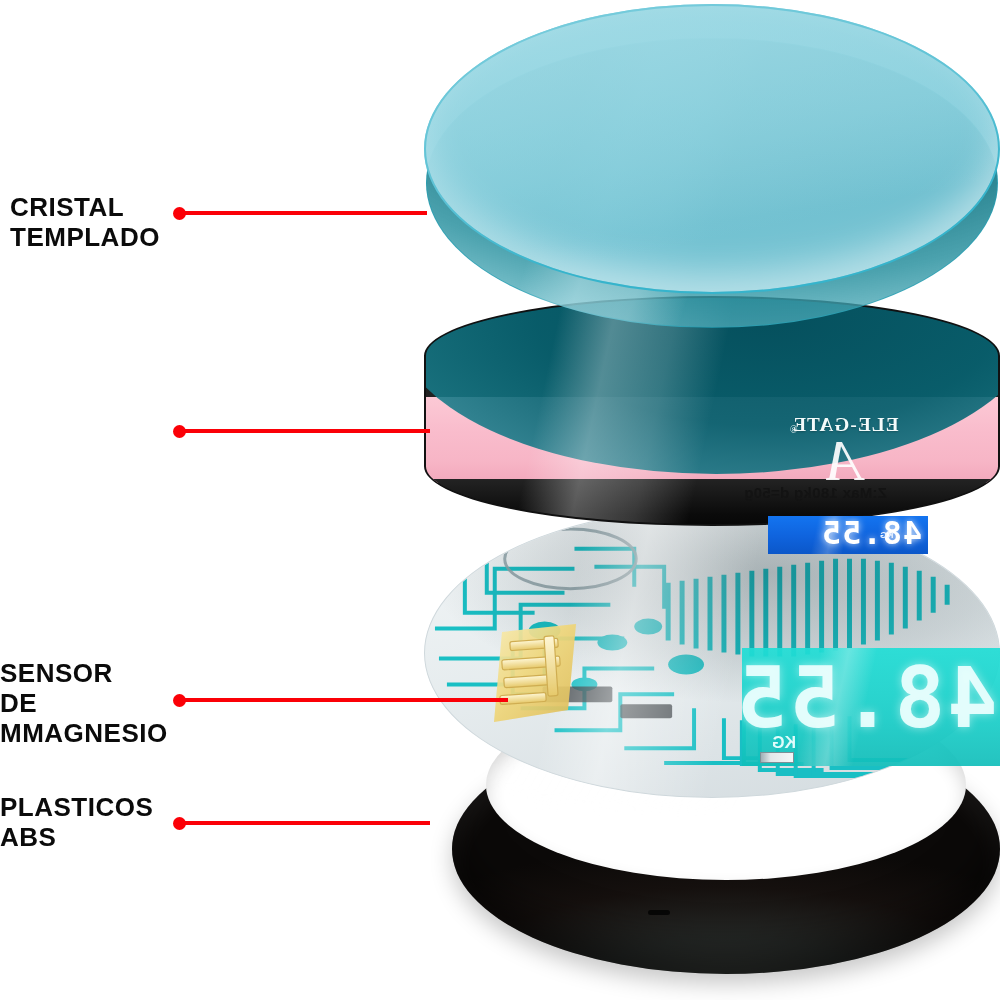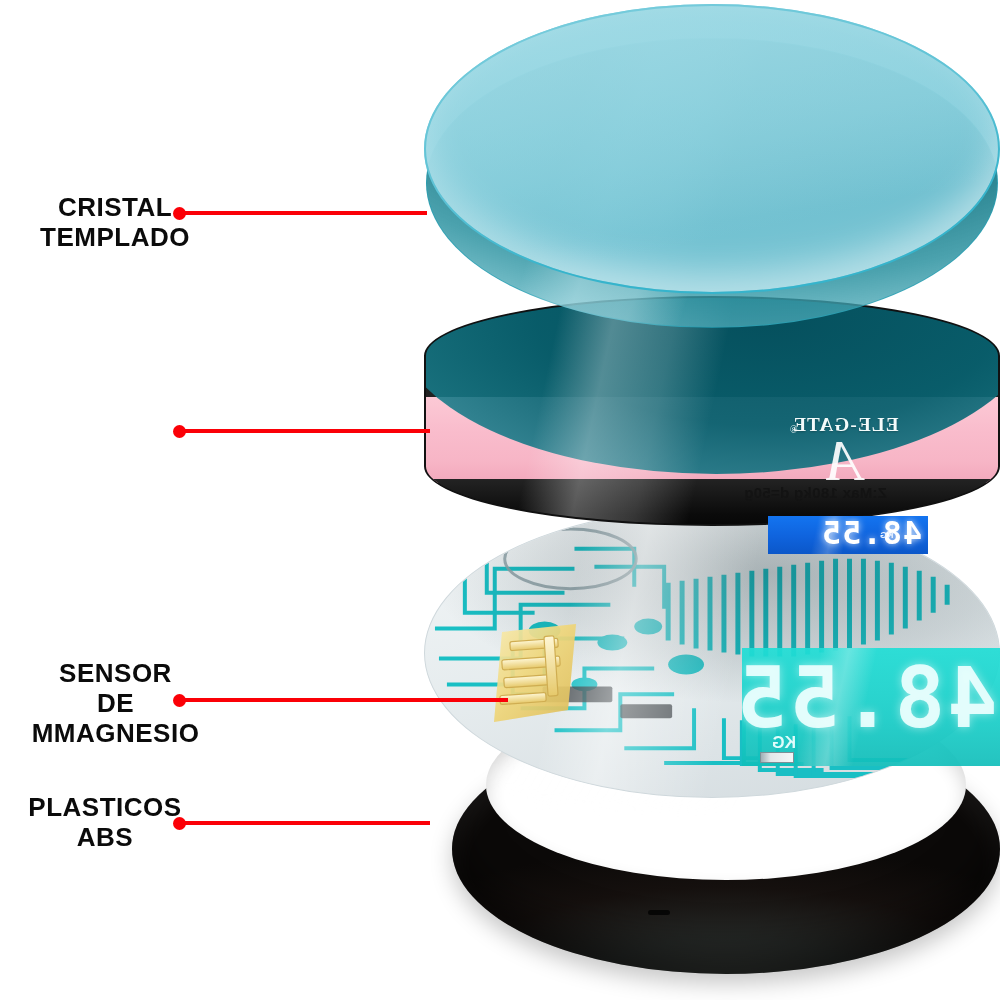--- a/index.html
+++ b/index.html
@@ -13,27 +13,26 @@
   #stage { position:absolute; inset:0; width:1000px; height:1000px; }
 
   
   .callout-label {
     position:absolute;
     color:#0b0b0b;
     font-weight:900;
     font-size:26px;
     line-height:1.16;
     letter-spacing:0.5px;
-    text-align:center;
     white-space:pre-line;
     font-family:"Liberation Sans", sans-serif;
   }
   .lbl-glass   { left:10px;  top:192px; width:210px; }
   .lbl-metal   { left:0px;   top:400px; width:210px; }
-  .lbl-sensor  { left:8px;   top:658px; width:215px; }
+  .lbl-sensor  { left:0px;   top:658px; width:215px; }
   .lbl-abs     { left:0px;   top:792px; width:210px; }
 
   
   .leader { position:absolute; height:4px; background:#fb0007; }
   .leader .dot {
     position:absolute; left:-5px; top:-4px;
     width:13px; height:13px; border-radius:50%;
     background:#fb0007;
   }
   .ld-glass  { left:178px; top:211px; width:249px; }

